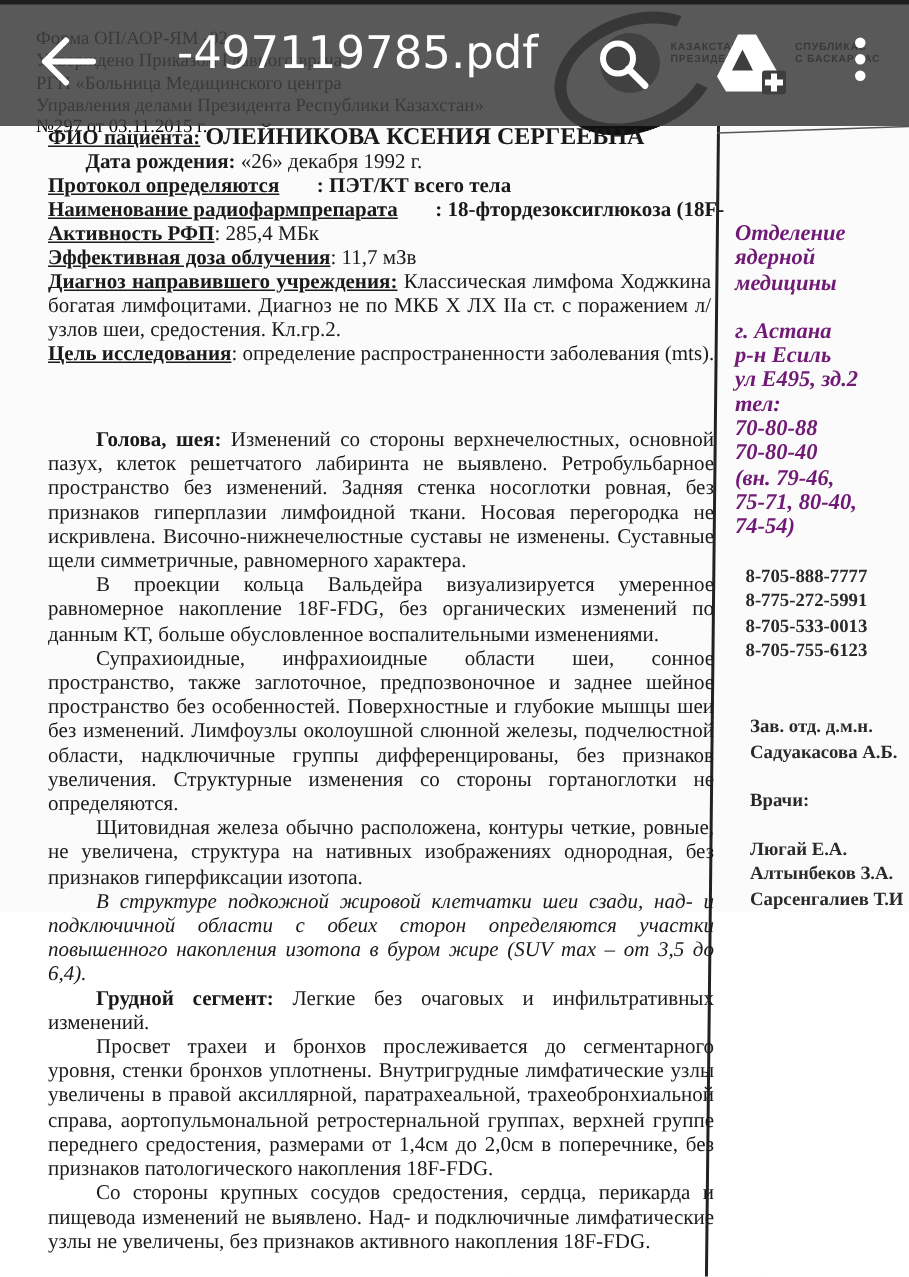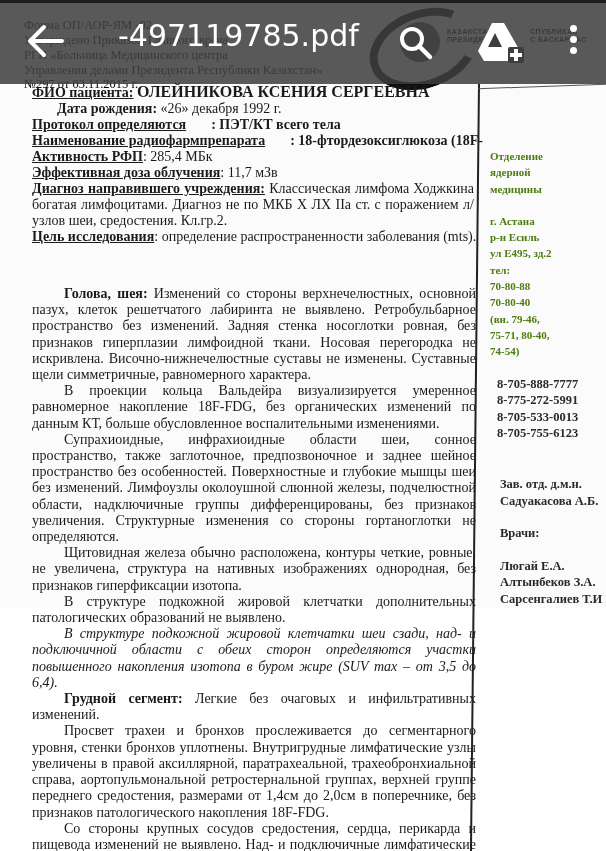--- a/index.html
+++ b/index.html
@@ -30,21 +30,21 @@
   .main { position:absolute; left:32px; top:84px; width:442px; font-size:14px; line-height:16px; }
   .main .field { white-space:nowrap; }
   .main .lbl { font-weight:bold; text-decoration:underline; }
   .main .name { font-weight:bold; font-size:16px; }
   .main .bold { font-weight:bold;margin-left:25px; }
   .body-text { position:absolute; left:32px; top:286px; width:444px; font-size:14px; line-height:16.2px; text-align:justify; }
   .body-text p { margin:0; text-indent:32px; }
   .body-text p.it { font-style:italic; }
   .body-text .h { font-weight:bold; }
   
-  .side { position:absolute; left:490px; top:148px; width:116px; font-size:11px; line-height:16.3px; font-weight:bold; color:#4d7c0f; }
+  .side { position:absolute; left:490px; top:148px; width:116px; font-size:15px; line-height:16.3px; font-weight:bold; color:#701a75;font-style:italic; }
   .side div { white-space:nowrap; }
   .side .gap { height:16px; }
   .phones { position:absolute; left:497px; top:376px; font-size:12.5px; line-height:16.3px; font-weight:bold; color:#2a2a2a; }
   .staff { position:absolute; left:500px; top:476px; font-size:12.5px; line-height:16.5px; font-weight:bold; color:#2a2a2a; white-space:nowrap; }
   .staff .gap { height:16px; }
 </style>
 </head>
 <body>
 
 <div class="page">
@@ -99,21 +99,20 @@
     <div class="field">
       <span class="lbl">Цель исследования</span><span>: определение распространенности заболевания (mts).</span>
     </div>
   </div>
 
   <div class="body-text">
     <p><span class="h">Голова, шея:</span><span> Изменений со стороны верхнечелюстных, основной пазух, клеток решетчатого лабиринта не выявлено. Ретробульбарное пространство без изменений. Задняя стенка носоглотки ровная, без признаков гиперплазии лимфоидной ткани. Носовая перегородка не искривлена. Височно-нижнечелюстные суставы не изменены.  Суставные щели симметричные, равномерного характера.</span></p>
     <p><span>В проекции кольца Вальдейра визуализируется умеренное равномерное накопление 18F-FDG, без органических изменений по данным КТ, больше обусловленное воспалительными изменениями.</span></p>
     <p><span>Супрахиоидные, инфрахиоидные области шеи, сонное пространство, также заглоточное, предпозвоночное и заднее шейное пространство без особенностей. Поверхностные и глубокие мышцы шеи без изменений. Лимфоузлы околоушной слюнной железы, подчелюстной области, надключичные группы дифференцированы, без признаков увеличения. Структурные изменения со стороны гортаноглотки не определяются.</span></p>
     <p><span>Щитовидная железа обычно расположена, контуры четкие, ровные, не увеличена, структура на нативных изображениях однородная, без признаков гиперфиксации изотопа.</span></p>
-    <p><span>В структуре подкожной жировой клетчатки дополнительных патологических образований не выявлено.</span></p>
     <p class="it"><span>В структуре подкожной жировой клетчатки шеи сзади, над- и подключичной области с обеих сторон определяются участки повышенного накопления изотопа в буром жире (SUV max – от 3,5 до 6,4).</span></p>
     <p><span class="h">Грудной сегмент:</span><span> Легкие без очаговых и инфильтративных изменений.</span></p>
     <p><span>Просвет трахеи и бронхов прослеживается до сегментарного уровня, стенки бронхов уплотнены. Внутригрудные лимфатические узлы увеличены в правой аксиллярной, паратрахеальной, трахеобронхиальной справа, аортопульмональной ретростернальной группах, верхней группе переднего средостения, размерами от 1,4см до 2,0см в поперечнике, без признаков патологического накопления 18F-FDG.</span></p>
     <p><span>Со стороны крупных сосудов средостения, сердца, перикарда и пищевода изменений не выявлено. Над- и подключичные лимфатические узлы не увеличены, без признаков активного накопления 18F-FDG.</span></p>
 
   </div>
 
   <div class="side">
     <div>Отделение</div>
     <div>ядерной</div>

